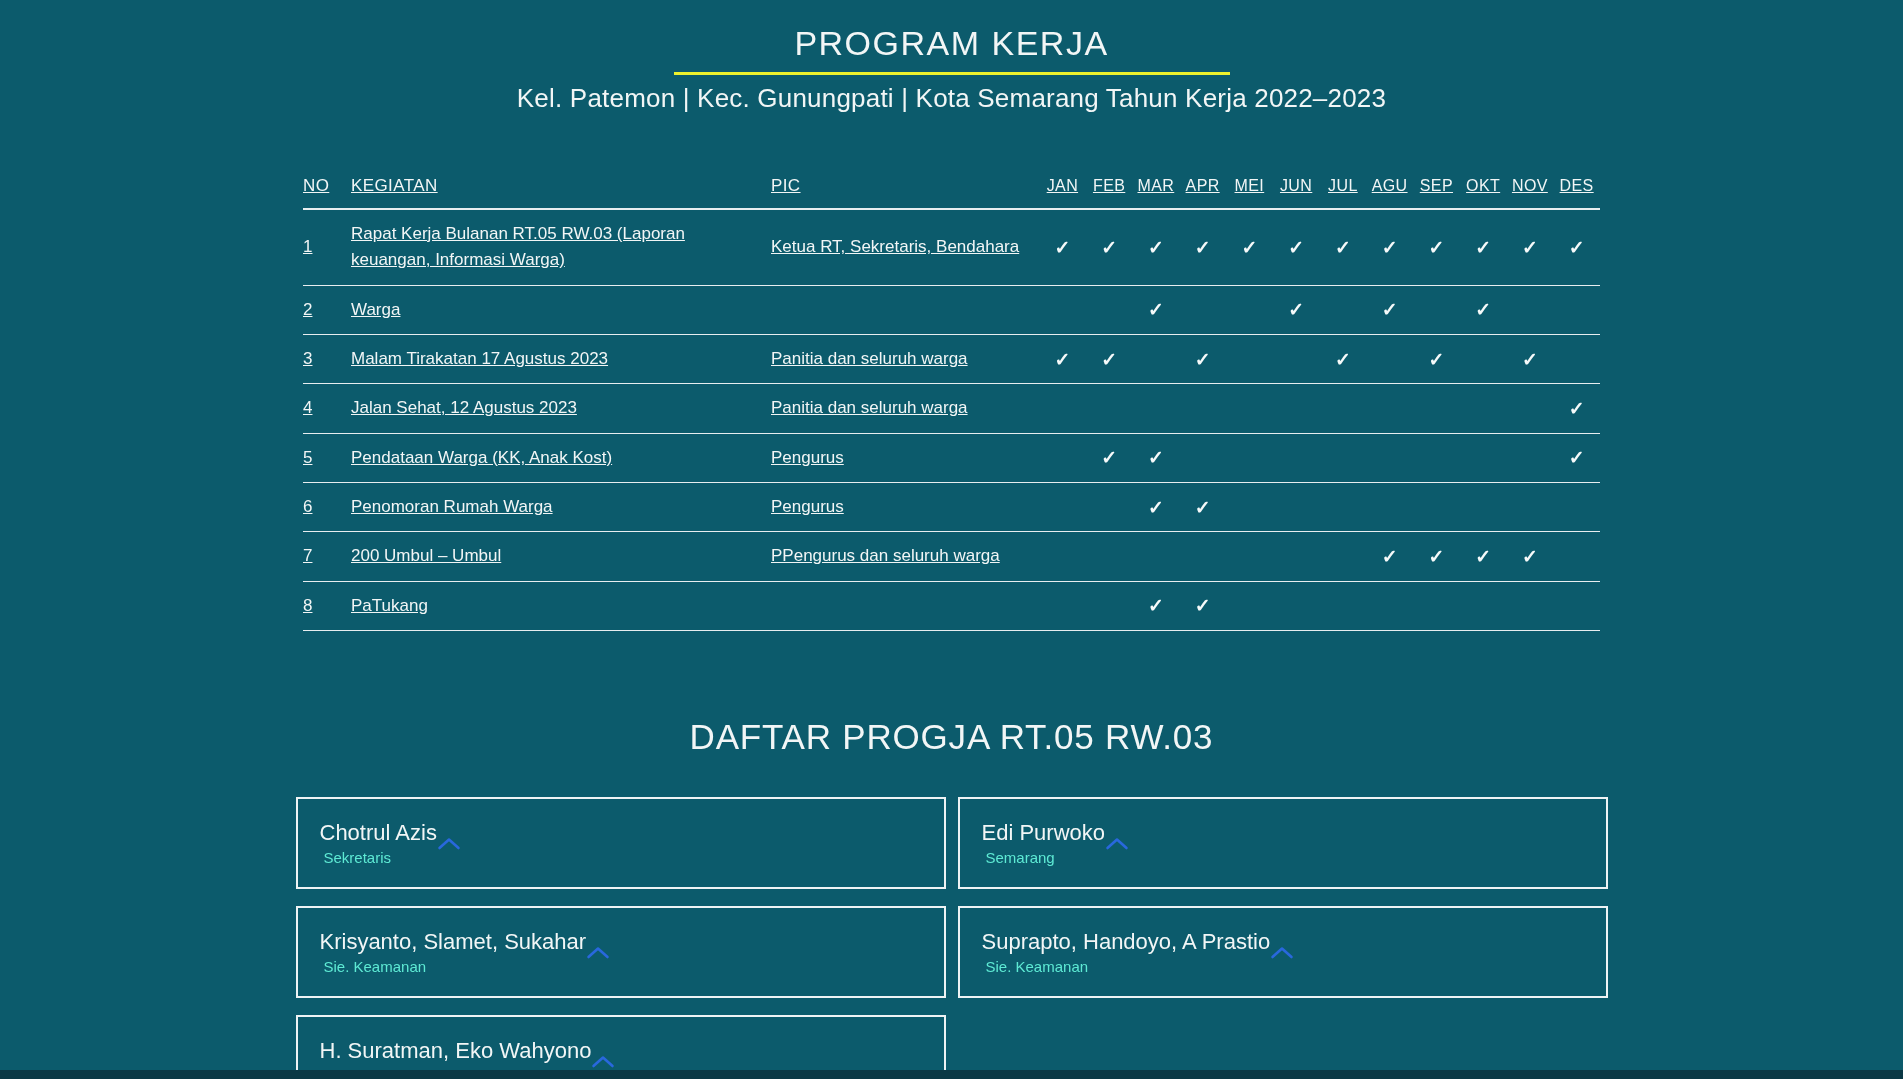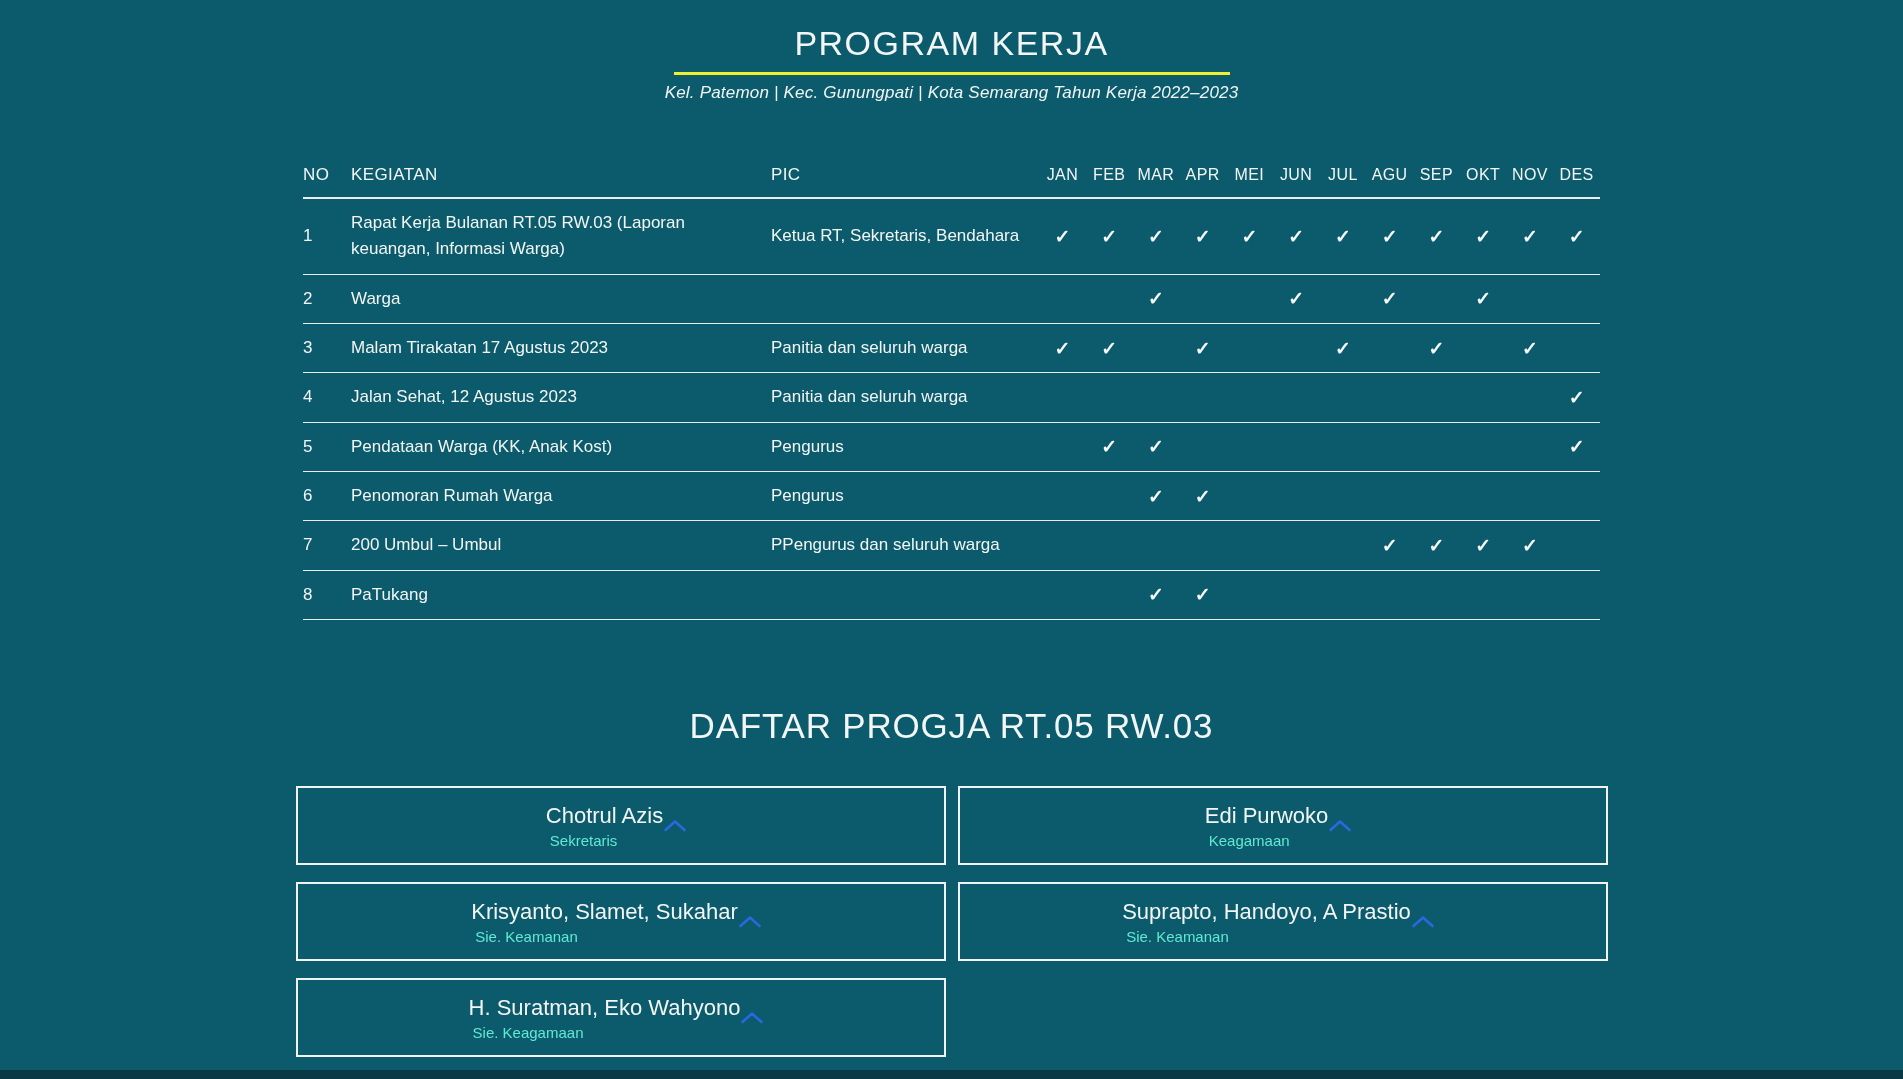--- a/index.html
+++ b/index.html
@@ -20,27 +20,28 @@
   }
   
   .hdr{padding-top:24px;text-align:center;}
   .hdr h1{
     font-size:34px;font-weight:500;letter-spacing:1.5px;color:var(--text);
   }
   .hdr .underline{
     width:556px;height:3px;background:var(--accent);
     margin:9px auto 8px auto;
   }
-  .hdr .subtitle{font-size:17px;font-weight:400;letter-spacing:.2px;font-style:italic;}
+  .hdr .subtitle{font-size:26px;font-weight:400;letter-spacing:.2px;}
   
   .table-wrap{width:1297px;margin:62px auto 0 auto;}
   .row{
     display:grid;
     grid-template-columns:48px 420px 268px repeat(12, 46.75px);
     align-items:center;
+    text-decoration:underline;
   }
   .thead{border-bottom:2px solid var(--line);padding-bottom:12px;}
   .th{font-size:17px;font-weight:400;letter-spacing:.4px;}
   .c-month{text-align:center;font-size:16px;}
   .body-row{
     border-bottom:1px solid var(--line);
     padding:11px 0;
     min-height:41px;
   }
   .cell{font-size:17px;line-height:1.55;}
@@ -53,22 +54,22 @@
   .progja h2{
     text-align:center;font-size:35px;font-weight:500;letter-spacing:.8px;
     margin-bottom:40px;
   }
   .cards{
     display:grid;grid-template-columns:650px 650px;
     column-gap:12px;row-gap:17px;justify-content:center;
   }
   .card{
     border:2px solid #eef3f4;
-    height:79px;
-    display:flex;align-items:center;justify-content:center;
+    height:92px;
+    display:flex;align-items:center;justify-content:flex-start;
     padding:0 30px 0 22px;
     cursor:pointer;
     background:transparent;
   }
   .card:last-child{grid-column:1 / -1;justify-self:center;width:650px;}
   .card-name{font-size:22px;font-weight:400;color:var(--text);}
   .card-role{font-size:15px;font-weight:400;margin:3px 0 0 4px;color:#5eead4;}
   .chevron{display:inline-flex;flex:0 0 auto;}
   .chevron svg polyline{stroke:var(--chevron);}
   
@@ -253,21 +254,21 @@
         </div>
         <span class="chevron">
           <svg width="24" height="13" viewBox="0 0 24 13">
             <polyline points="2.5,11 12,2.5 21.5,11" fill="none" stroke-width="2.6" stroke-linecap="round" stroke-linejoin="round"></polyline>
           </svg>
         </span>
       </div>
       <div class="card">
         <div class="card-text">
           <div class="card-name">Edi Purwoko</div>
-          <div class="card-role">Keagamaan</div>
+          <div class="card-role">Semarang</div>
         </div>
         <span class="chevron">
           <svg width="24" height="13" viewBox="0 0 24 13">
             <polyline points="2.5,11 12,2.5 21.5,11" fill="none" stroke-width="2.6" stroke-linecap="round" stroke-linejoin="round"></polyline>
           </svg>
         </span>
       </div>
       <div class="card">
         <div class="card-text">
           <div class="card-name">Krisyanto, Slamet, Sukahar</div>

